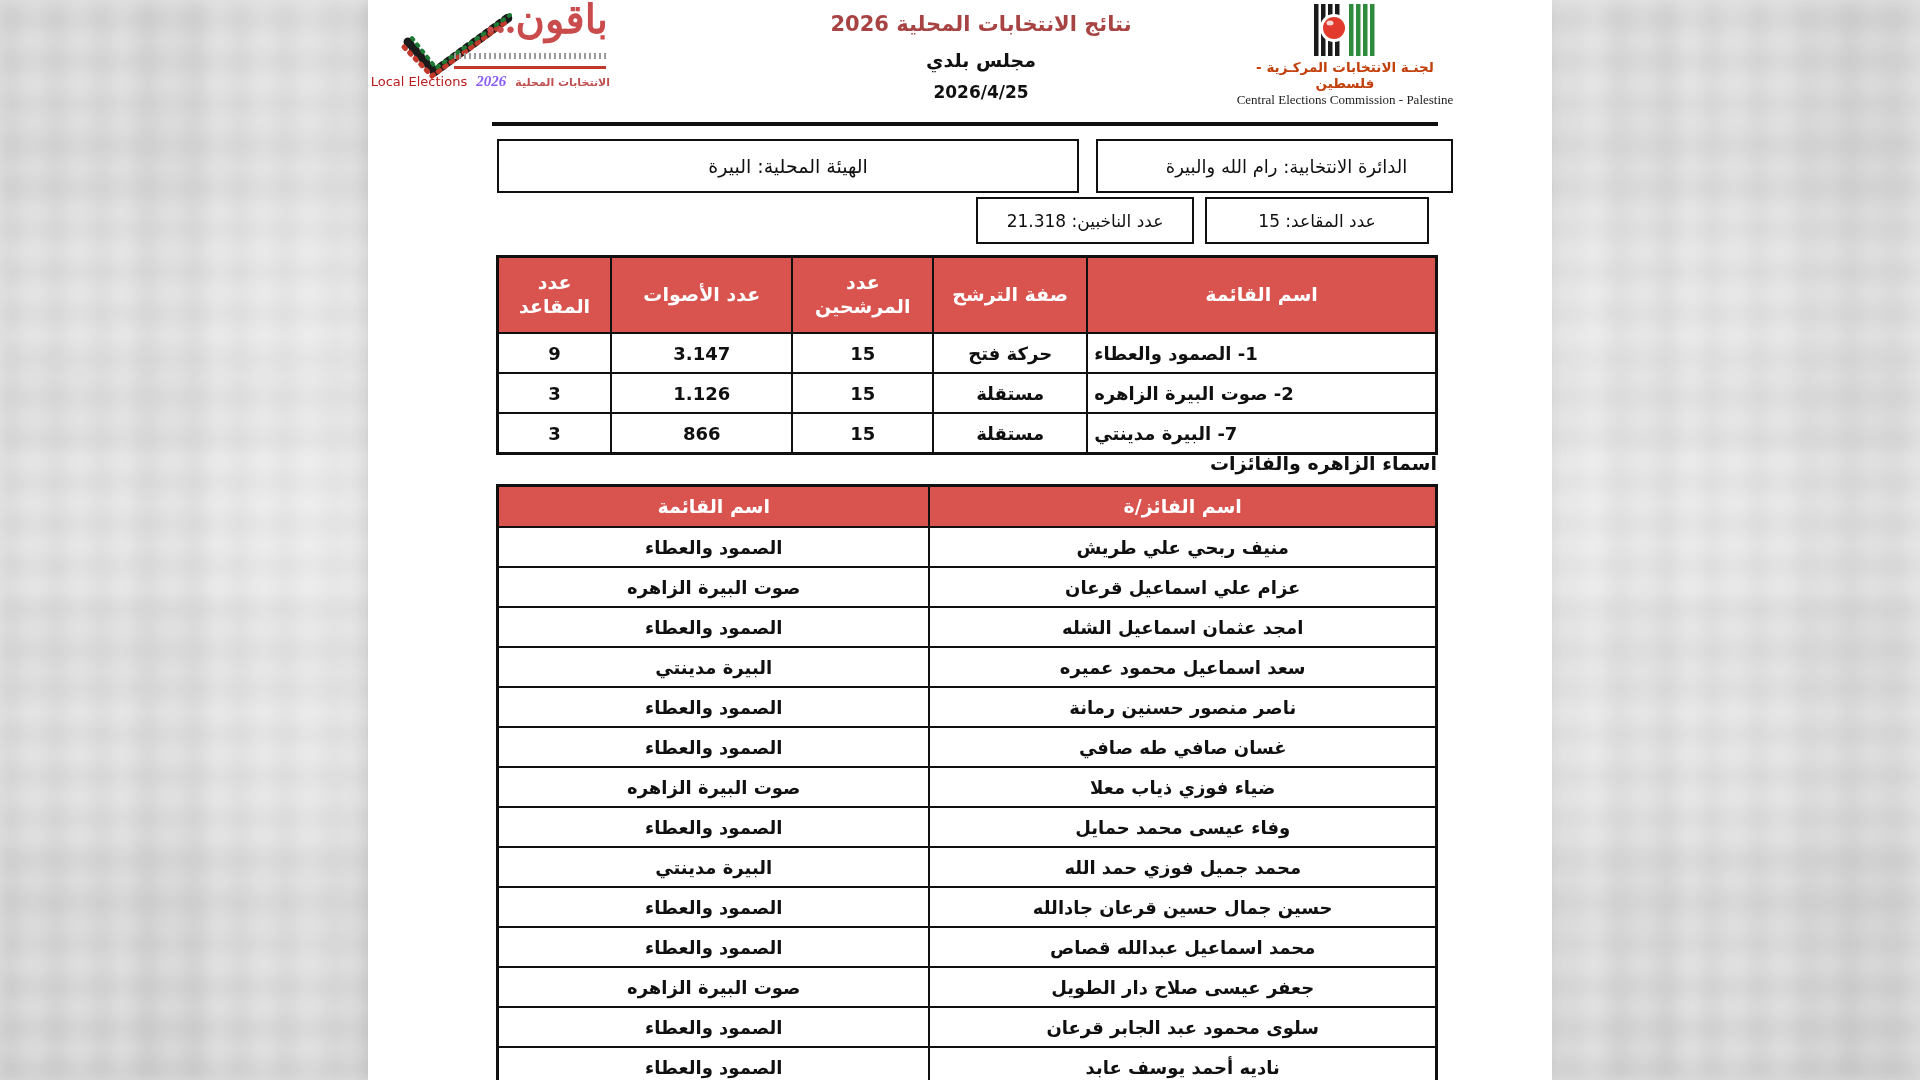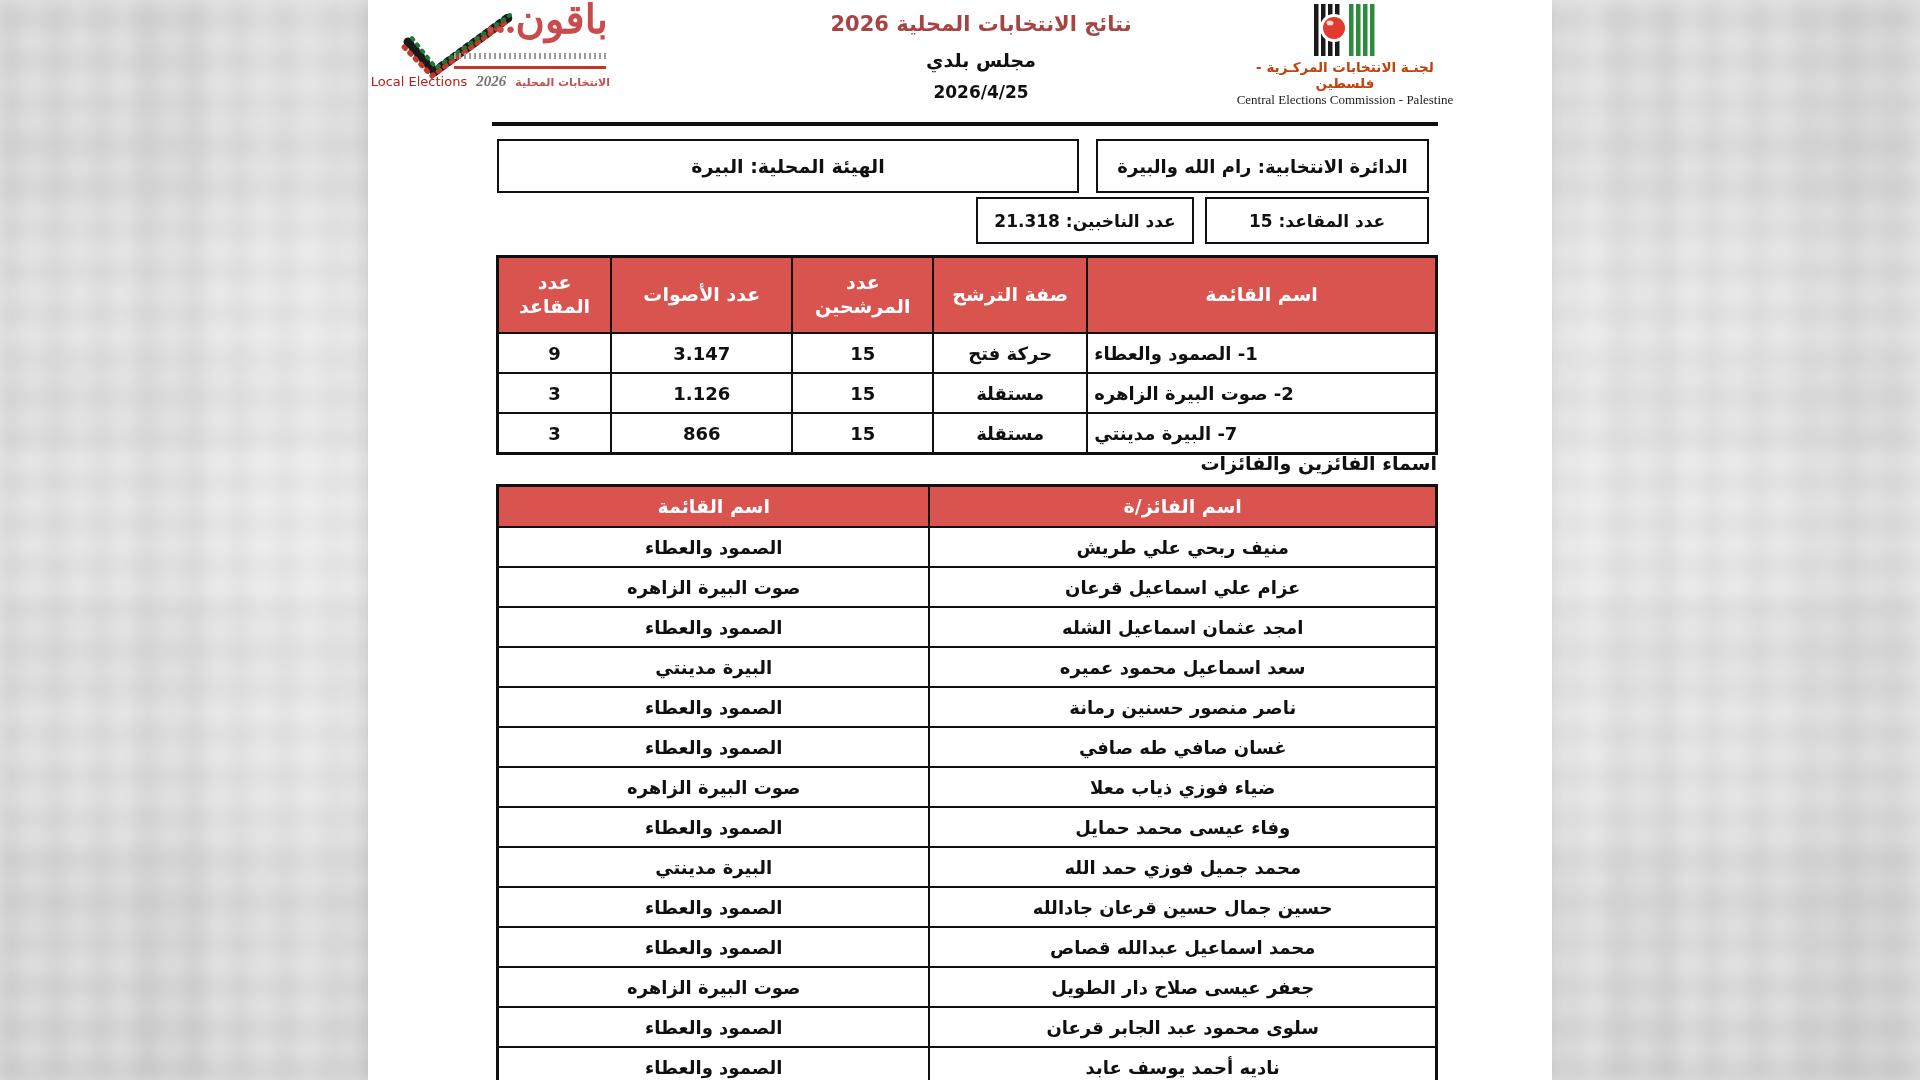--- a/index.html
+++ b/index.html
@@ -36,43 +36,43 @@
     letter-spacing:-1px;
     font-family:Liberation Serif, serif;
   }
   .baqoon-dotline{
     position:absolute;right:4px;top:47px;width:152px;height:6px;
     background:repeating-linear-gradient(90deg,#9b9b9b 0 2px,transparent 2px 5px);
   }
   .baqoon-redline{position:absolute;right:4px;top:60px;width:152px;height:3px;background:#c0392b;}
   .baqoon-sub{position:absolute;right:0;bottom:2px;white-space:nowrap;direction:ltr;}
   .baqoon-sub .en{font-weight:normal;font-size:13px;color:#b91c1c;}
-  .baqoon-sub .yr{font-family:"Liberation Serif",serif;font-style:italic;font-weight:bold;font-size:15px;color:#737373;margin:0 4px 0 4px;text-align:center;}
+  .baqoon-sub .yr{font-family:"Liberation Serif",serif;font-style:italic;font-weight:bold;font-size:15px;color:#8b5cf6;margin:0 4px 0 4px;text-align:center;}
   .baqoon-sub .ar{font-size:11px;color:#c05050;font-weight:bold;}
 
   .titles{position:absolute;left:458px;top:12px;width:310px;text-align:center;}
   .title-main{color:#a84343;font-weight:bold;font-size:21px;direction:rtl;}
   .title-sub{margin-top:13px;color:#111;font-weight:bold;font-size:19px;direction:rtl;}
   .title-date{margin-top:11px;color:#111;font-weight:bold;font-size:17px;direction:ltr;}
 
   .cec{position:absolute;left:858px;top:4px;width:238px;text-align:center;}
   .cec-mark{display:block;margin:0 auto 3px auto;width:64px;height:52px;}
   .cec-ar{font-size:13.5px;font-weight:bold;color:#c2410c;direction:rtl;}
   .cec-en{font-family:"Liberation Serif",serif;font-size:13px;color:#222;margin-top:1px;}
 
   .hline{position:absolute;left:124px;top:122px;width:946px;height:4px;background:#101010;}
 
   
   .box{
     position:absolute;border:2px solid #101010;background:#fff;
     display:flex;align-items:center;justify-content:center;
-    font-weight:bold;color:#101010;direction:rtl;
+    font-weight:normal;color:#101010;direction:rtl;
   }
   .box-locality{left:129px;top:139px;width:578px;height:50px;font-size:19px;}
-  .box-district{left:728px;top:139px;width:329px;height:50px;font-size:18px;}
+  .box-district{left:728px;top:139px;width:329px;height:50px;font-size:18px;padding-left:24px;}
   .box-turnout {left:129px;top:197px;width:214px;height:43px;font-size:17px;}
   .box-ballots {left:369px;top:197px;width:214px;height:43px;font-size:17px;}
   .box-voters  {left:608px;top:197px;width:214px;height:43px;font-size:17px;}
   .box-seats   {left:837px;top:197px;width:220px;height:43px;font-size:17px;}
 
   
   table.tbl{
     position:absolute;left:128px;width:942px;
     border-collapse:collapse;direction:rtl;table-layout:fixed;
     border:3px solid #101010;
@@ -188,21 +188,21 @@
         <tr>
           <td class="cell-list">7- البيرة مدينتي</td>
           <td class="cell-type">مستقلة</td>
           <td class="cell-candidates">15</td>
           <td class="cell-votes">866</td>
           <td class="cell-seats">3</td>
         </tr>
       </tbody>
   </table>
 
-  <div class="winners-heading">اسماء الفائزين والفائزات</div>
+  <div class="winners-heading">اسماء الزاهره والفائزات</div>
 
   <table class="tbl tbl-winners">
     <colgroup>
       <col style="width:54%">
         <col style="width:46%">
     </colgroup>
     <thead>
       <tr>
           <th>اسم الفائز/ة</th>
           <th>اسم القائمة</th>

